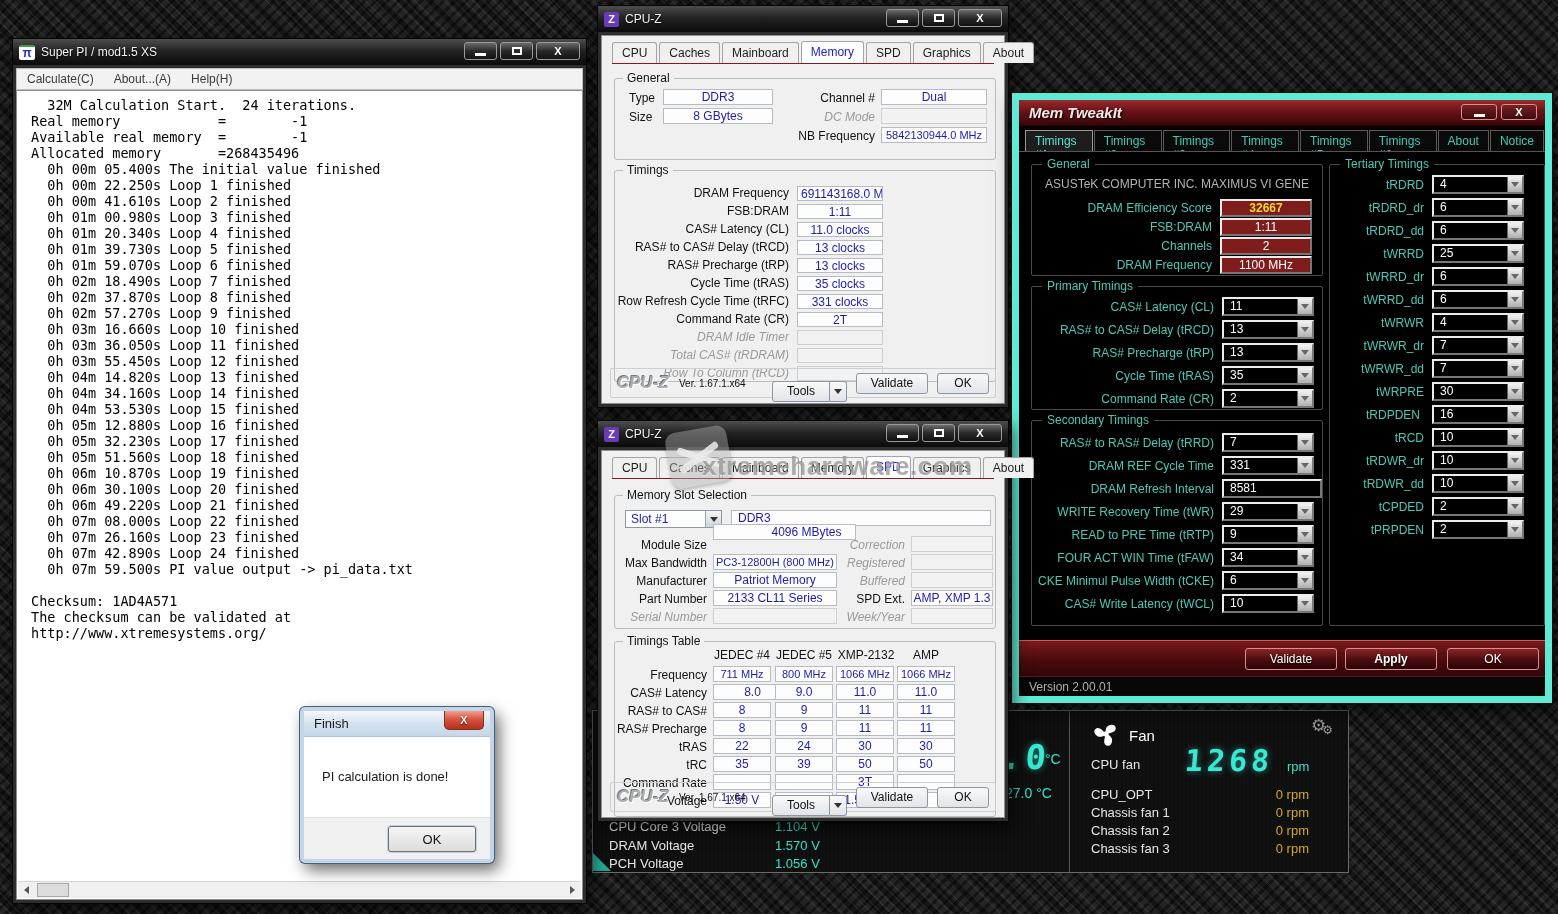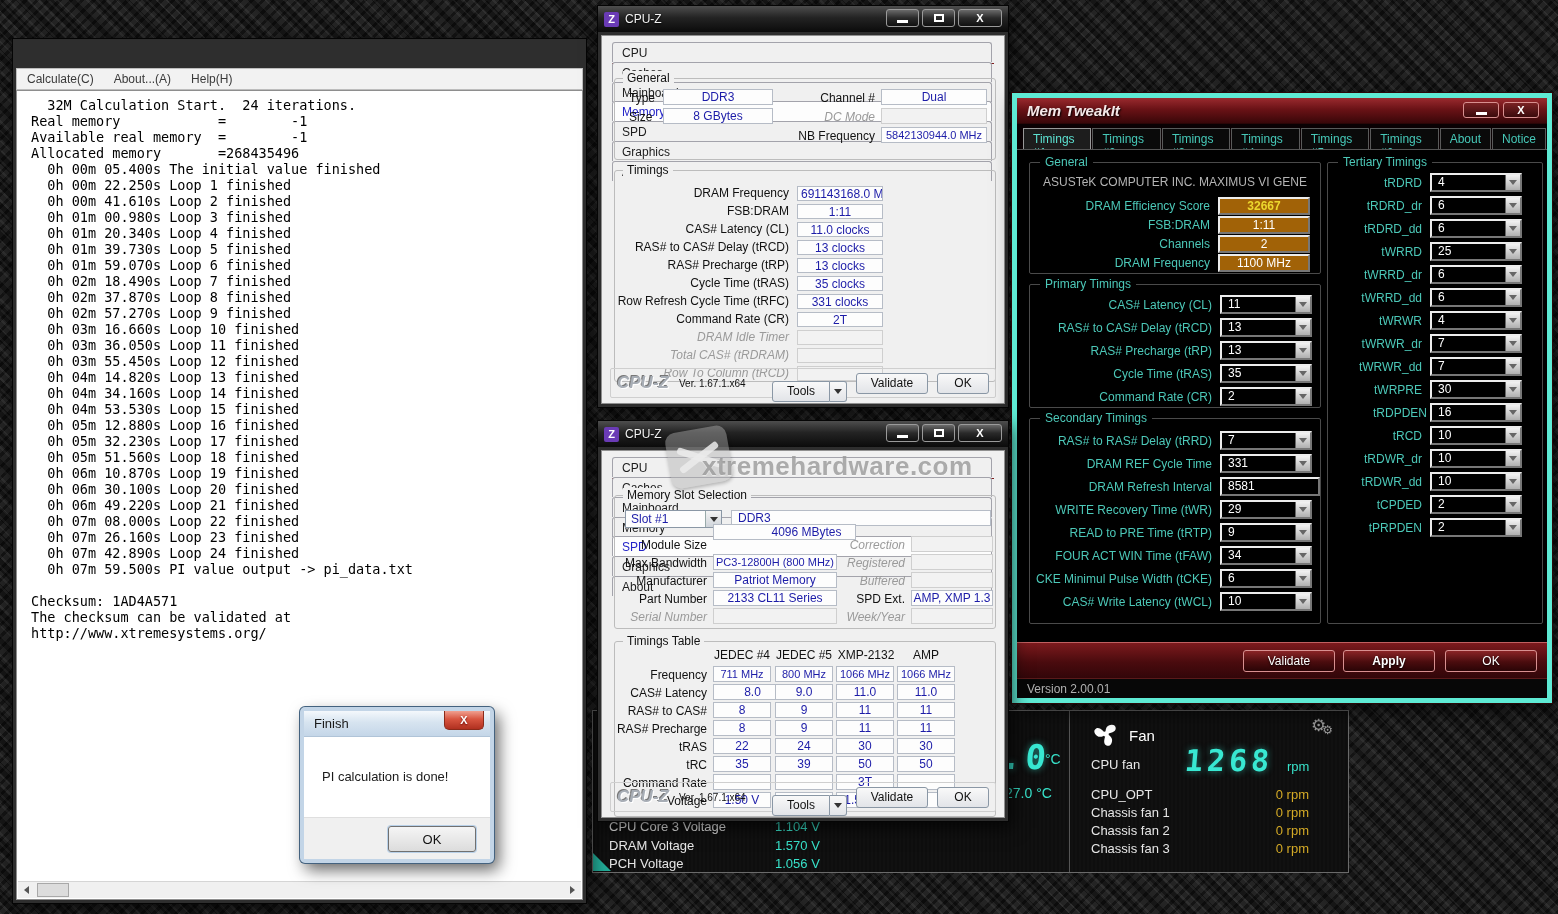--- a/index.html
+++ b/index.html
@@ -50,21 +50,21 @@
     justify-content:center; border-top:2px solid #3f9e3f; }
   .pi-icon::before { content:"\03C0"; color:#2233bb; font-size:12px; font-weight:bold; line-height:10px; }
 
   
   .cpuz { width:412px; background:#2e2e2e; border:1px solid #050505; box-shadow:4px 6px 16px rgba(0,0,0,.65); }
   .cpuz1 { left:597px; top:5px; height:403px; z-index:3; }
   .cpuz2 { left:597px; top:420px; height:402px; z-index:4; }
   .z-logo { width:15px; height:15px; background:#6a3bb5; border-radius:2px; color:#fff; font-size:11px;
     font-weight:bold; display:flex; align-items:center; justify-content:center; }
   .cz-body { position:absolute; left:3px; right:3px; top:29px; bottom:3px; background:#f0f0f0; border:1px solid #909090; }
-  .cz-tabs { position:absolute; top:6px; left:10px; right:10px; height:22px; border-bottom:1px solid #7f1d1d; display:flex;flex-direction:column; }
+  .cz-tabs { position:absolute; top:6px; left:10px; right:10px; height:22px; border-bottom:1px solid #7f1d1d; display:flex; }
   .cz-tab { font-size:12px; color:#1c1c1c; padding:3px 9px 2px; border:1px solid #a3a3ab; border-bottom:none;
     border-radius:3px 3px 0 0; margin-right:2px; background:#f0f0f0; height:21px; }
   .cz-tab.active { background:#fdfdfd; color:#2424c8; height:22px; margin-top:-1px; position:relative; }
   .group { position:absolute; border:1px solid #bcbcbc; border-radius:3px; }
   .cap { position:absolute; top:-8px; left:8px; background:#f0f0f0; padding:0 4px; font-size:12px; color:#111; white-space:nowrap; }
   .lab { font-size:12px; color:#111; white-space:nowrap; }
   .lab.dis, .vbox.dis { color:#9a9a9a;font-style:italic; }
   .vbox { position:absolute; height:16px; background:#fdfdfd; border:1px solid #b6bcc6; font-size:12px;
     color:#1c1ca8; text-align:center; line-height:14px; overflow:hidden; white-space:nowrap; }
   .vbox.dis { background:#f2f2f2; border-color:#cfcfcf; }
@@ -98,21 +98,21 @@
     background:rgba(175,175,175,.45); transform:rotate(-10deg); box-shadow:0 2px 4px rgba(0,0,0,.25); }
   .wm-tile::before, .wm-tile::after { content:""; position:absolute; left:8px; top:25px; width:46px; height:7px;
     background:rgba(235,235,235,.85); border-radius:3px; }
   .wm-tile::before { transform:rotate(28deg); }
   .wm-tile::after { transform:rotate(-28deg); }
   .wm-text { position:absolute; left:104px; top:30px; font-size:26px; font-weight:bold;
     color:rgba(125,125,125,.62); letter-spacing:.5px; text-shadow:0 1px 1px rgba(255,255,255,.55); }
 
   
   .mt { left:1012px; top:93px; width:540px; height:610px; background:#0a0103;
-    border:5px solid #5eead4; box-shadow:0 0 0 1px #2a0808, 5px 7px 20px rgba(0,0,0,.75); z-index:3; }
+    border:7px solid #5eead4; box-shadow:0 0 0 1px #2a0808, 5px 7px 20px rgba(0,0,0,.75); z-index:3; }
   .mt-title { position:absolute; left:0; right:0; top:0; height:26px;
     background:linear-gradient(180deg,#9a2a2e,#6a1216 45%,#390709); display:flex; align-items:center; padding:0 10px;
     border-bottom:1px solid #2a0506; }
   .mt-title .ttext { color:#f5e8e8; font-size:15px; font-weight:bold; font-style:italic; text-shadow:1px 1px 2px #000; }
   .mt-ctrls { position:absolute; right:8px; top:4px; display:flex; gap:4px; }
   .mtbtn { width:36px; height:16px; border:1px solid #d89090; border-radius:3px;
     background:linear-gradient(180deg,#7a2224,#3a0a0c); display:flex; align-items:center; justify-content:center; }
   .mt-tabs { position:absolute; left:6px; top:30px; height:21px; display:flex; }
   .mt-tab { font-size:12px; color:#46c8b8; padding:3px 9px 2px; border:1px solid #5a5a5a; border-bottom:none;
     background:#0a0a0a; margin-right:1px; }
@@ -127,21 +127,21 @@
     border:2px solid; border-color:#ececec #777 #777 #ececec; color:#fff; font-size:12px;
     line-height:15px; padding-left:6px; }
   .mtfield .dd { position:absolute; right:0; top:0; width:15px; height:15px;
     background:linear-gradient(180deg,#f2f2f2,#b0b0b0); border-left:1px solid #666;
     display:flex; align-items:center; justify-content:center; }
   .mtfield .tri-d { border-top-color:#666; }
   .mtfield.noarrow { width:104px; }
   .mt-gen-board { position:absolute; left:0; right:0; top:12px; text-align:center; font-size:12px; color:#b4b4b4; }
   .mt-gen-row { position:absolute; height:20px; display:flex; align-items:center; left:6px; right:10px; }
   .mt-gen-row .mtlab { flex:1; padding-right:8px; }
-  .mtvbox { width:92px; height:18px; background:#a16207; border:2px solid; border-color:#ececec #777 #777 #ececec;
+  .mtvbox { width:92px; height:18px; background:#7f1d1d; border:2px solid; border-color:#ececec #777 #777 #ececec;
     color:#fff; font-size:12px; text-align:center; line-height:14px; }
   .mtvbox.score { color:#ecd82e; font-weight:bold; }
   .mt-strip { position:absolute; left:0; right:0; bottom:20px; height:36px;
     background:linear-gradient(180deg,#7c1a1d,#4a0b0e 55%,#320609); border-top:1px solid #c06060; }
   .mt-bbtn { position:absolute; top:7px; width:92px; height:22px; border:1px solid #d89090; border-radius:3px;
     background:linear-gradient(180deg,#8a2426,#4a0c0e 55%,#2a0406); color:#fff; font-size:12px;
     display:flex; align-items:center; justify-content:center; text-shadow:0 1px 2px #000; }
   .mt-bbtn.apply { font-weight:bold; }
   .mt-status { position:absolute; left:0; right:0; bottom:0; height:20px; background:#070707;
     border-top:1px solid #5a1a1a; display:flex; align-items:center; padding-left:10px; }
@@ -229,20 +229,33 @@
   <div class="fan-row-val" style="top:76px;">0 rpm</div>
   <div class="fan-row-label" style="top:94px;">Chassis fan 1</div>
   <div class="fan-row-val" style="top:94px;">0 rpm</div>
   <div class="fan-row-label" style="top:112px;">Chassis fan 2</div>
   <div class="fan-row-val" style="top:112px;">0 rpm</div>
   <div class="fan-row-label" style="top:130px;">Chassis fan 3</div>
   <div class="fan-row-val" style="top:130px;">0 rpm</div>
 </div>
 
 <div class="win superpi">
+  <div class="dtitle">
+    <span class="pi-icon"></span>
+    <span class="ttext">Super PI / mod1.5 XS</span>
+    <span class="ctrls">
+      <span class="cbtn">
+          <span class="g-min"></span>
+        </span>
+      <span class="cbtn">
+          <span class="g-max"></span>
+        </span>
+      <span class="cbtn close g-x"></span>
+    </span>
+  </div>
   <div class="sp-menu">
     <span>Calculate(C)</span>
     <span>About...(A)</span>
     <span>Help(H)</span>
   </div>
   <div class="sp-client">
     <pre class="sp-log">  32M Calculation Start.  24 iterations.
 Real memory            =        -1
 Available real memory  =        -1
 Allocated memory       =268435496
@@ -706,21 +719,21 @@
               <span class="tri-d"></span>
             </span></span>
         </div>
       <div class="mtrow" style="padding-left:2px;">
           <span class="mtlab" style="flex:0 0 100px;padding-right:8px;">tWRPRE</span>
           <span class="mtfield"><span>30</span><span class="dd">
               <span class="tri-d"></span>
             </span></span>
         </div>
       <div class="mtrow" style="padding-left:2px;">
-          <span class="mtlab" style="flex:0 0 100px;padding-right:3px;">tRDPDEN</span>
+          <span class="mtlab" style="flex:0 0 100px;padding-right:12px;">tRDPDEN</span>
           <span class="mtfield"><span>16</span><span class="dd">
               <span class="tri-d"></span>
             </span></span>
         </div>
       <div class="mtrow" style="padding-left:2px;">
           <span class="mtlab" style="flex:0 0 100px;padding-right:8px;">tRCD</span>
           <span class="mtfield"><span>10</span><span class="dd">
               <span class="tri-d"></span>
             </span></span>
         </div>

